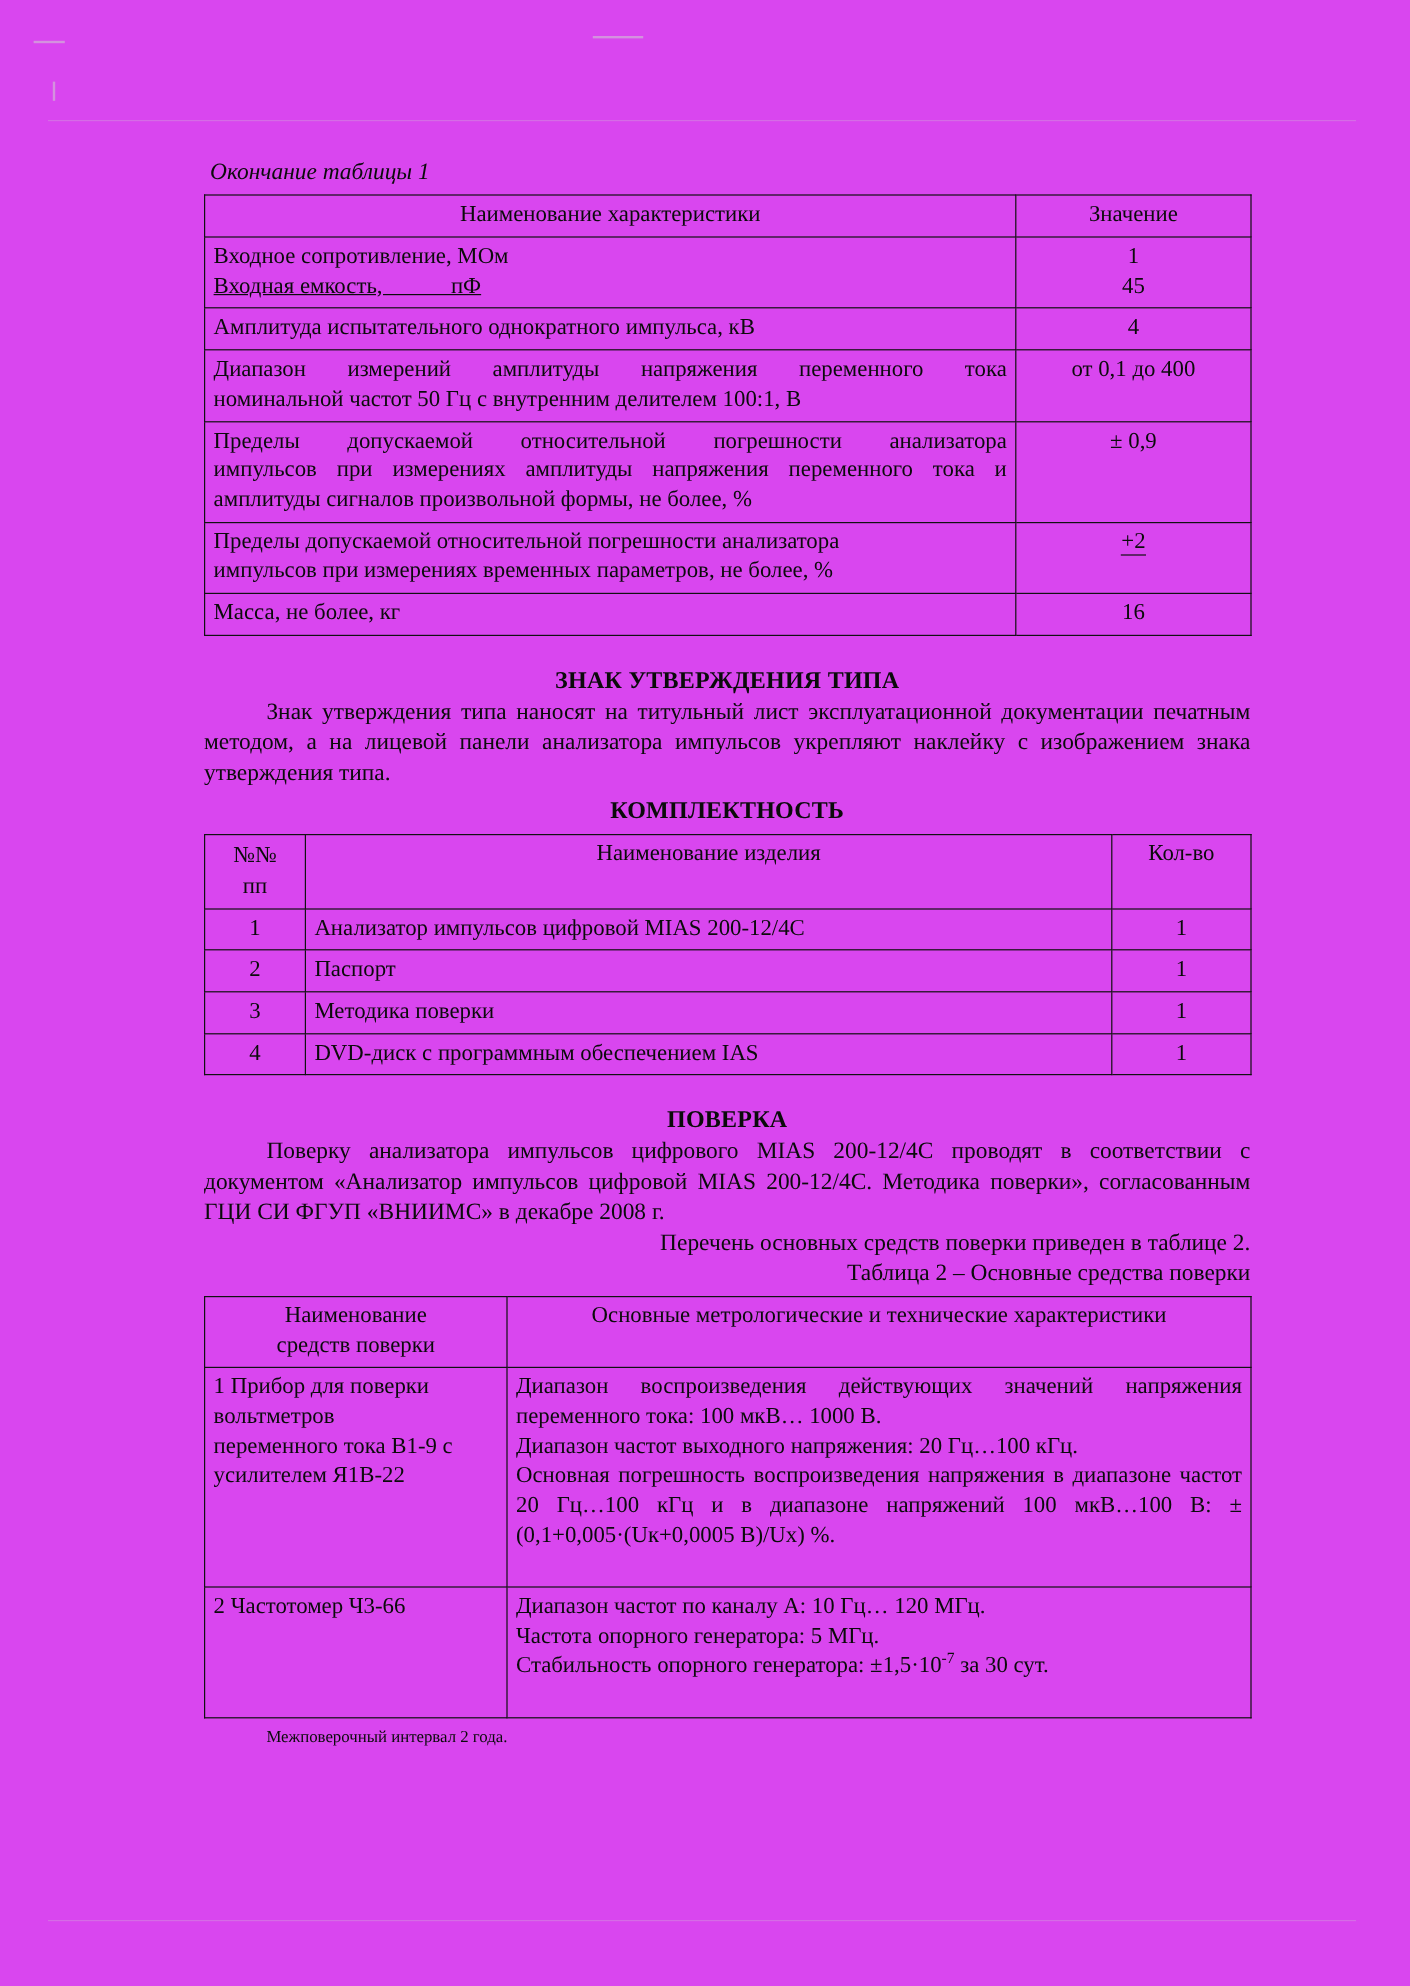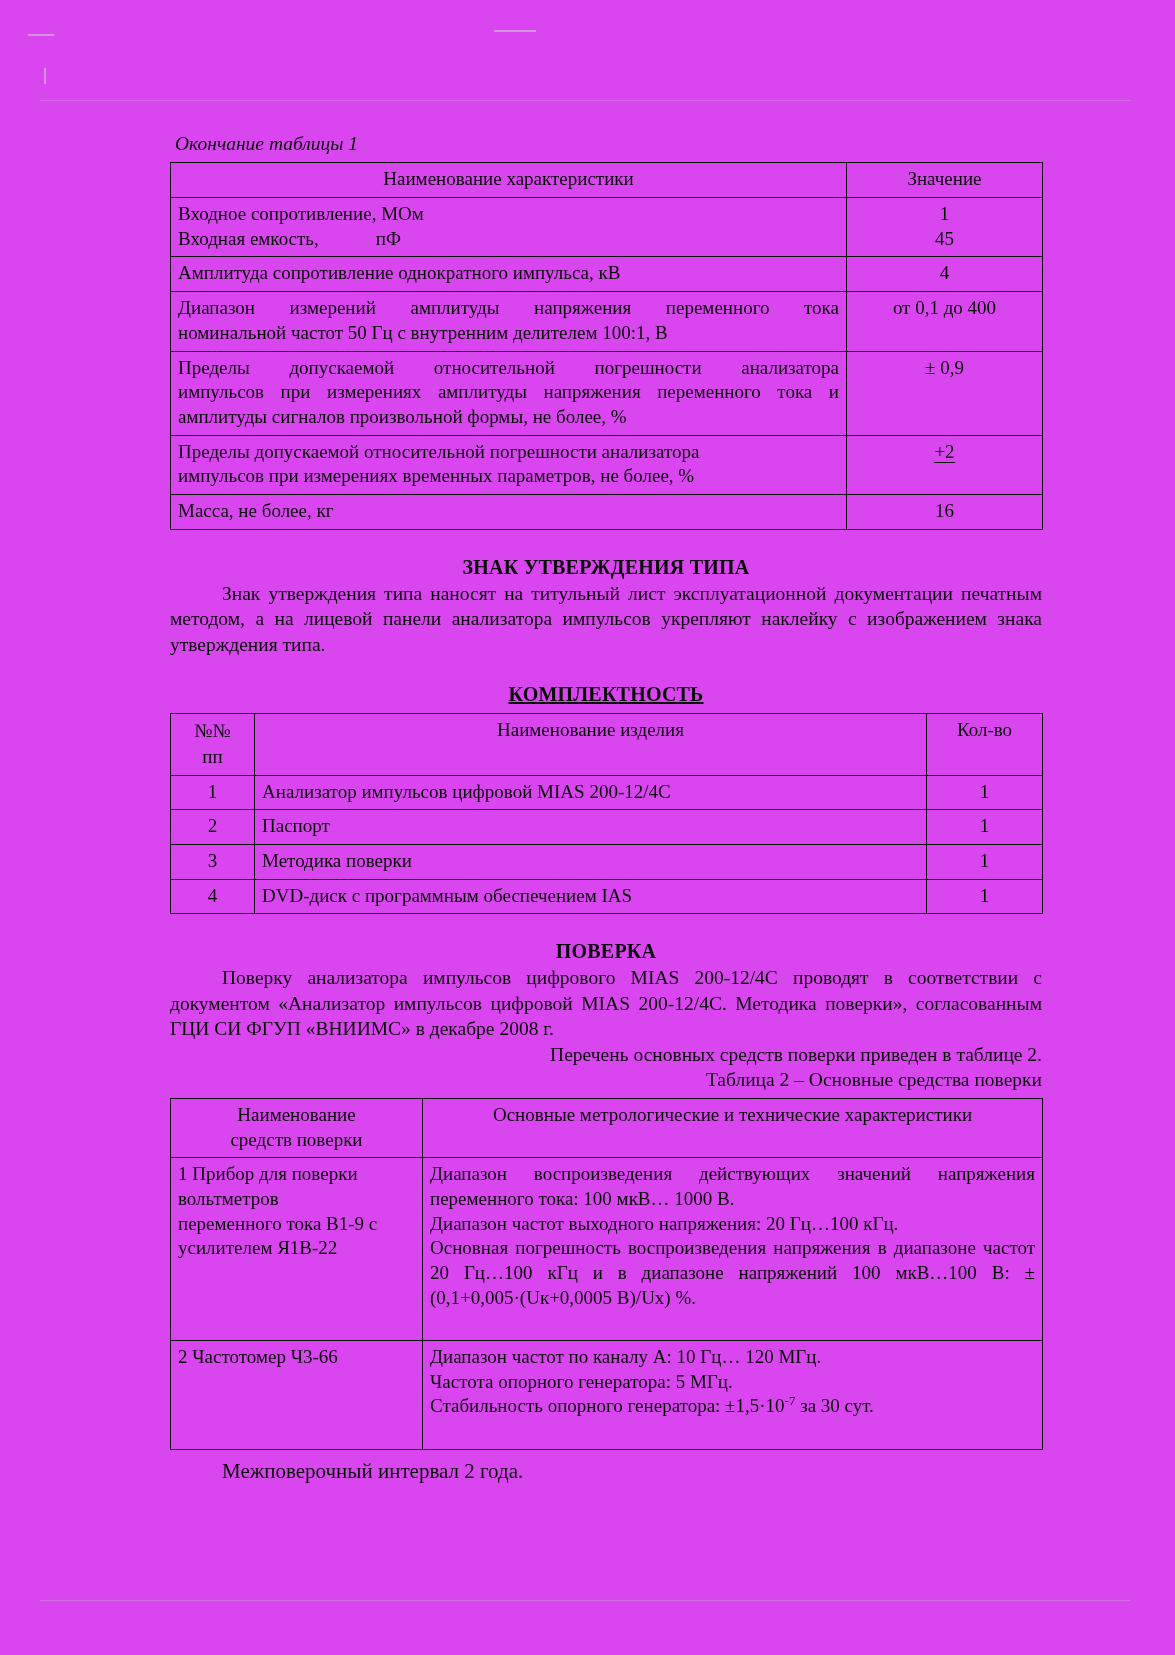--- a/index.html
+++ b/index.html
@@ -55,35 +55,35 @@
     padding: 4px 7px 5px 7px;
     vertical-align: top;
     font-weight: normal;
     font-size: 19px;
     line-height: 1.30;
   }
   .c-center { text-align: center; margin-top: 40px; }
   .c-just   { text-align: justify; text-align-last: justify; }
   .c-left   { text-align: left; }
   .va-mid   { vertical-align: middle; }
-  .nowrapish { white-space: pre-wrap; }
+  .nowrapish { white-space: pre-wrap; text-decoration: underline; }
 
   
   .t1 col.name  { width: 676px; }
   .t1 col.value { width: 196px; }
   .t1 td { padding-top: 5px; padding-bottom: 6px; }
 
   h2.section {
     text-align: center;
     font-weight: bold;
     font-size: 20px;
     letter-spacing: .2px;
     margin: 26px 0 2px 0;
   }
-  h2.section.tight { margin-top: 26px; margin-bottom: 4px; text-decoration: underline; }
+  h2.section.tight { margin-top: 8px; margin-bottom: 4px; }
 
   p.body {
     font-size: 19.5px;
     line-height: 1.31;
     margin: 0;
     text-align: justify;
     text-indent: 52px;
     text-justify: inter-word;
   }
   p.body.last { text-align-last: left; }
@@ -114,21 +114,21 @@
   .t2 { margin-top: 5px; border-radius: 12px; }
   .t2 col.tool { width: 252px; }
   .t2 col.spec { width: 620px; }
   .t2 td { padding: 5px 8px 6px 8px; }
   .t2 .spec-line { margin: 0; }
   .t2 .justified { text-align: justify; text-align-last: left; }
 
   .sup { font-size: .68em; vertical-align: super; line-height: 0; }
 
   p.footnote {
-    font-size: 21px;
+    font-size: 14px;
     margin: 9px 0 0 0;
     text-indent: 52px;
   }
 
   .pm-underline {
     border-bottom: 1.4px solid #111;
     padding-bottom: 0px;
     display: inline-block;
     line-height: 1.05;
   }
@@ -164,21 +164,21 @@
             <div>Входное сопротивление, МОм</div>
             <div class="nowrapish">Входная емкость,            пФ</div>
           </td>
           <td class="c-center">
             <div>1</div>
             <div>45</div>
           </td>
         </tr>
 
         <tr>
-          <td class="c-left">Амплитуда сопротивление однократного импульса, кВ</td>
+          <td class="c-left">Амплитуда испытательного однократного импульса, кВ</td>
           <td class="c-center">4</td>
         </tr>
 
         <tr>
           <td>
             <div class="c-just">Диапазон измерений амплитуды напряжения переменного тока</div>
             <div class="c-left">номинальной частот 50 Гц с внутренним делителем 100:1, В</div>
           </td>
           <td class="c-center va-mid">от 0,1 до 400</td>
         </tr>

